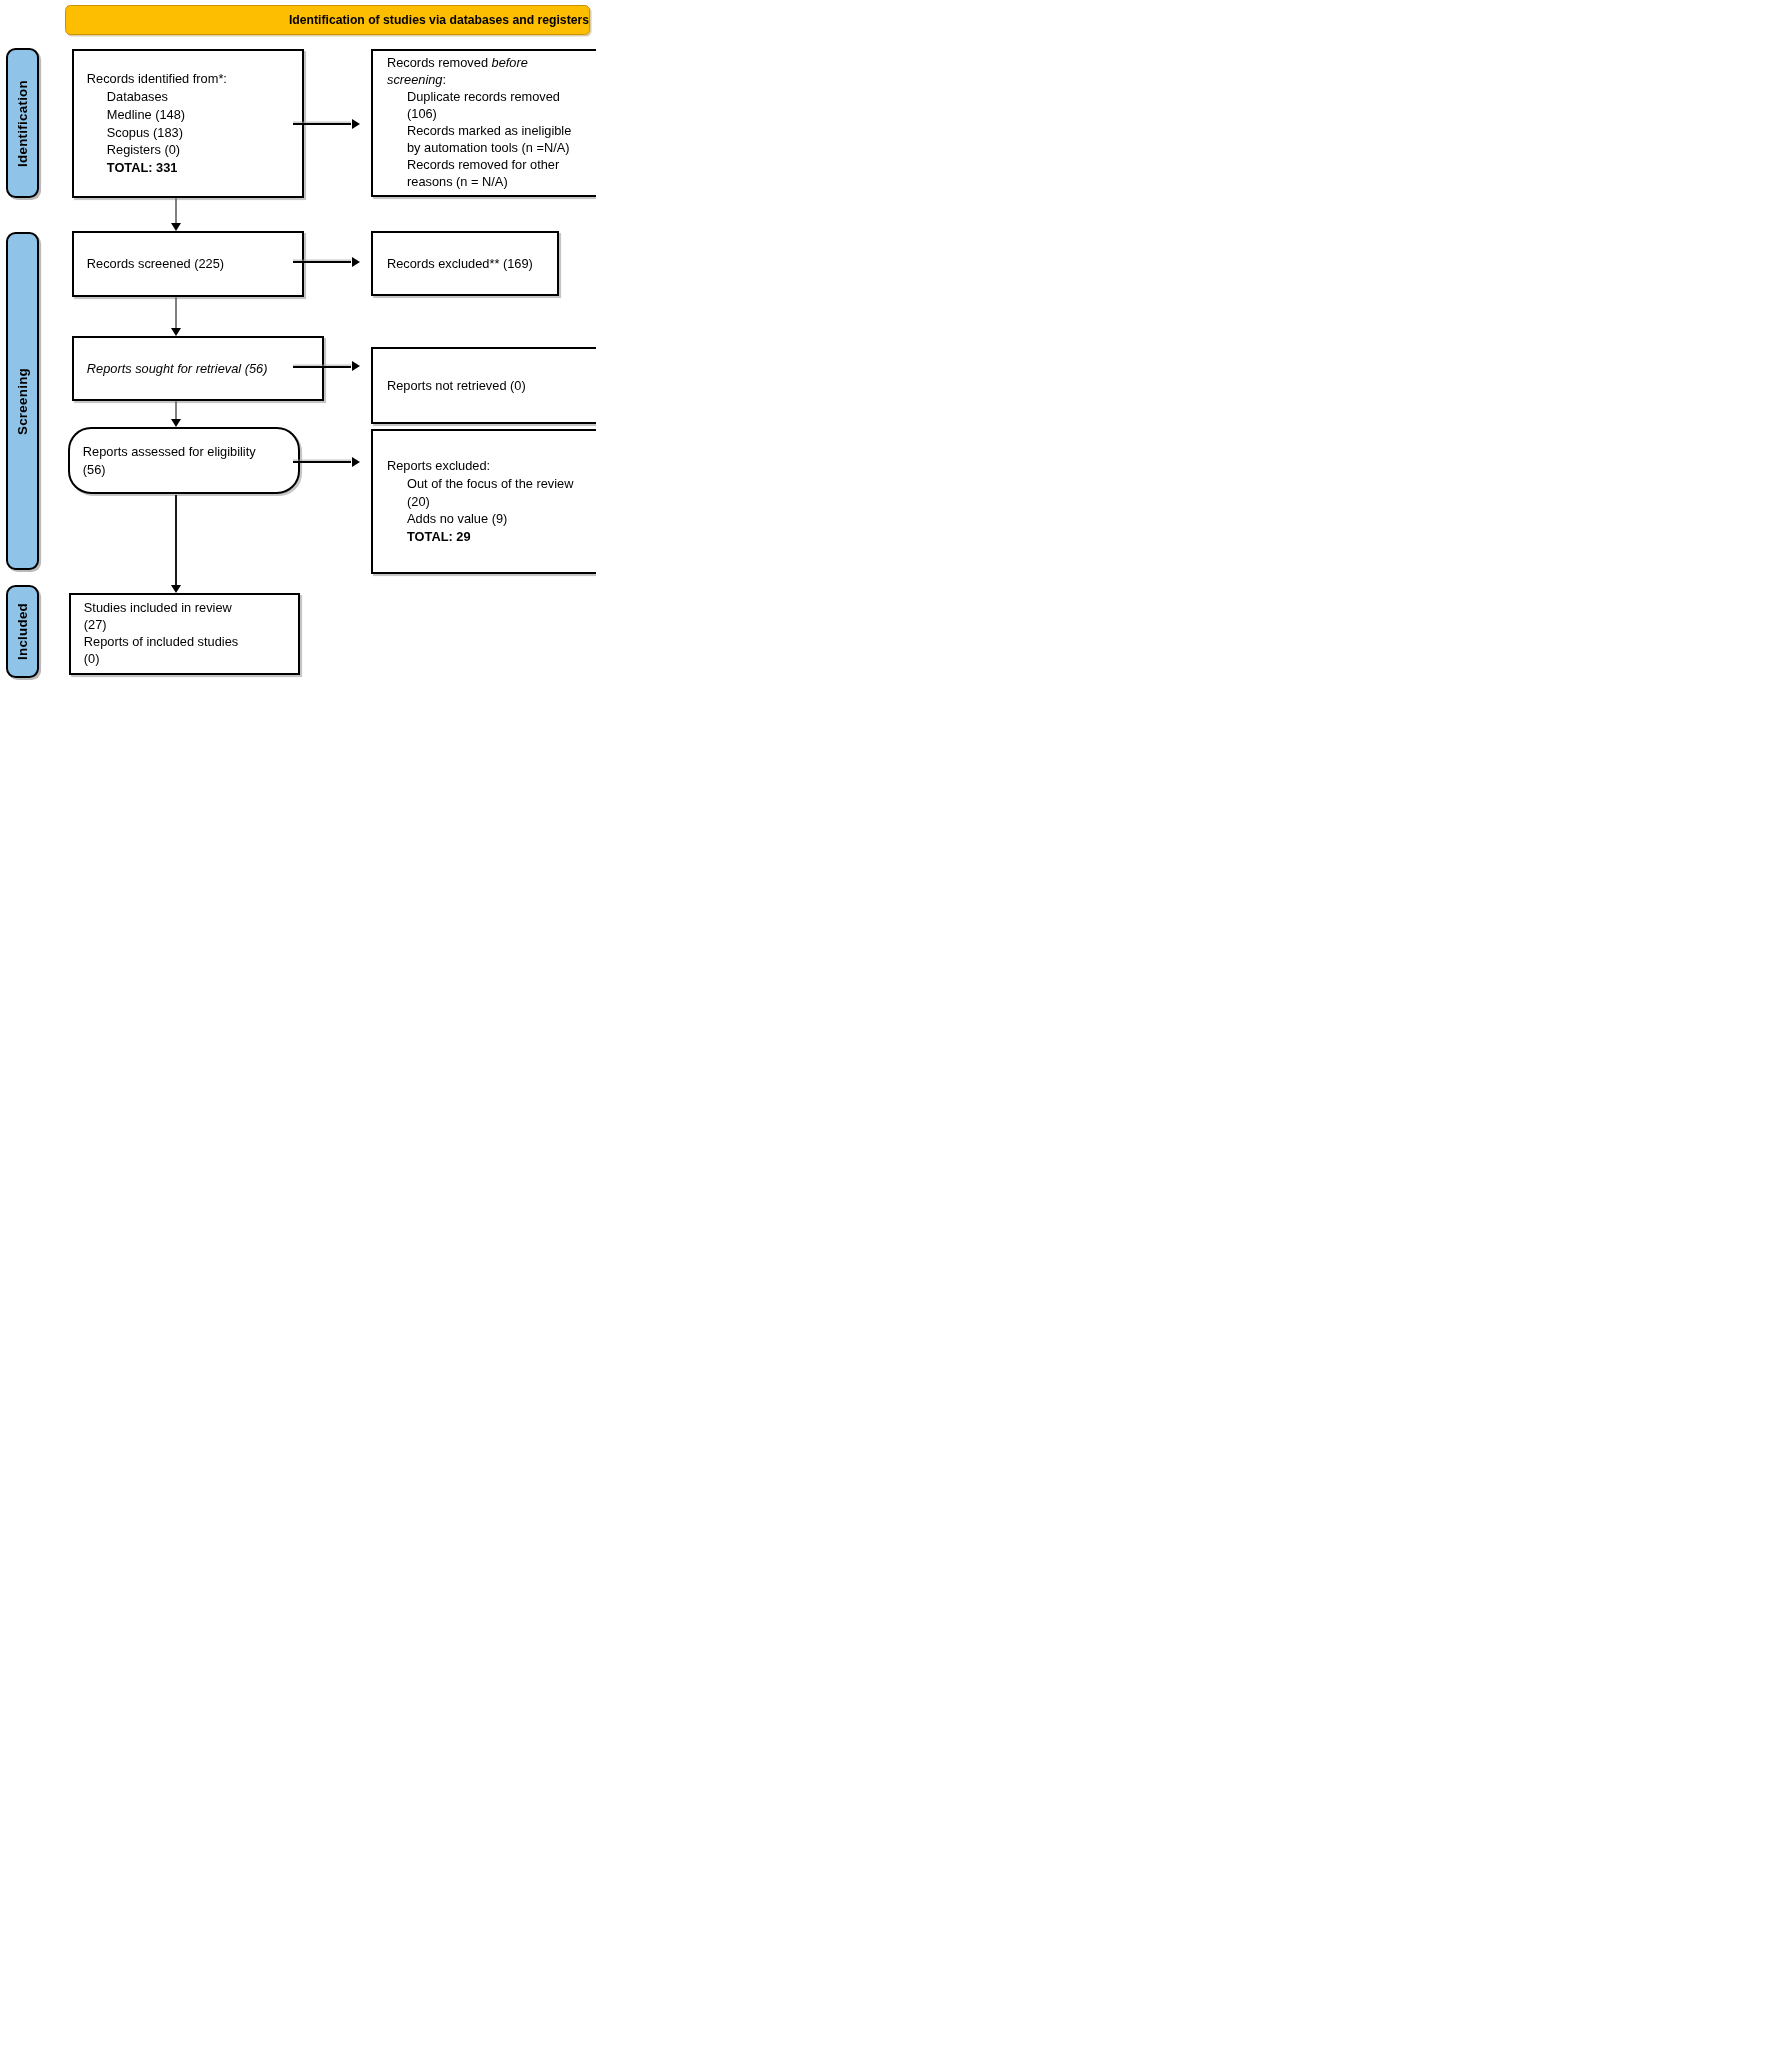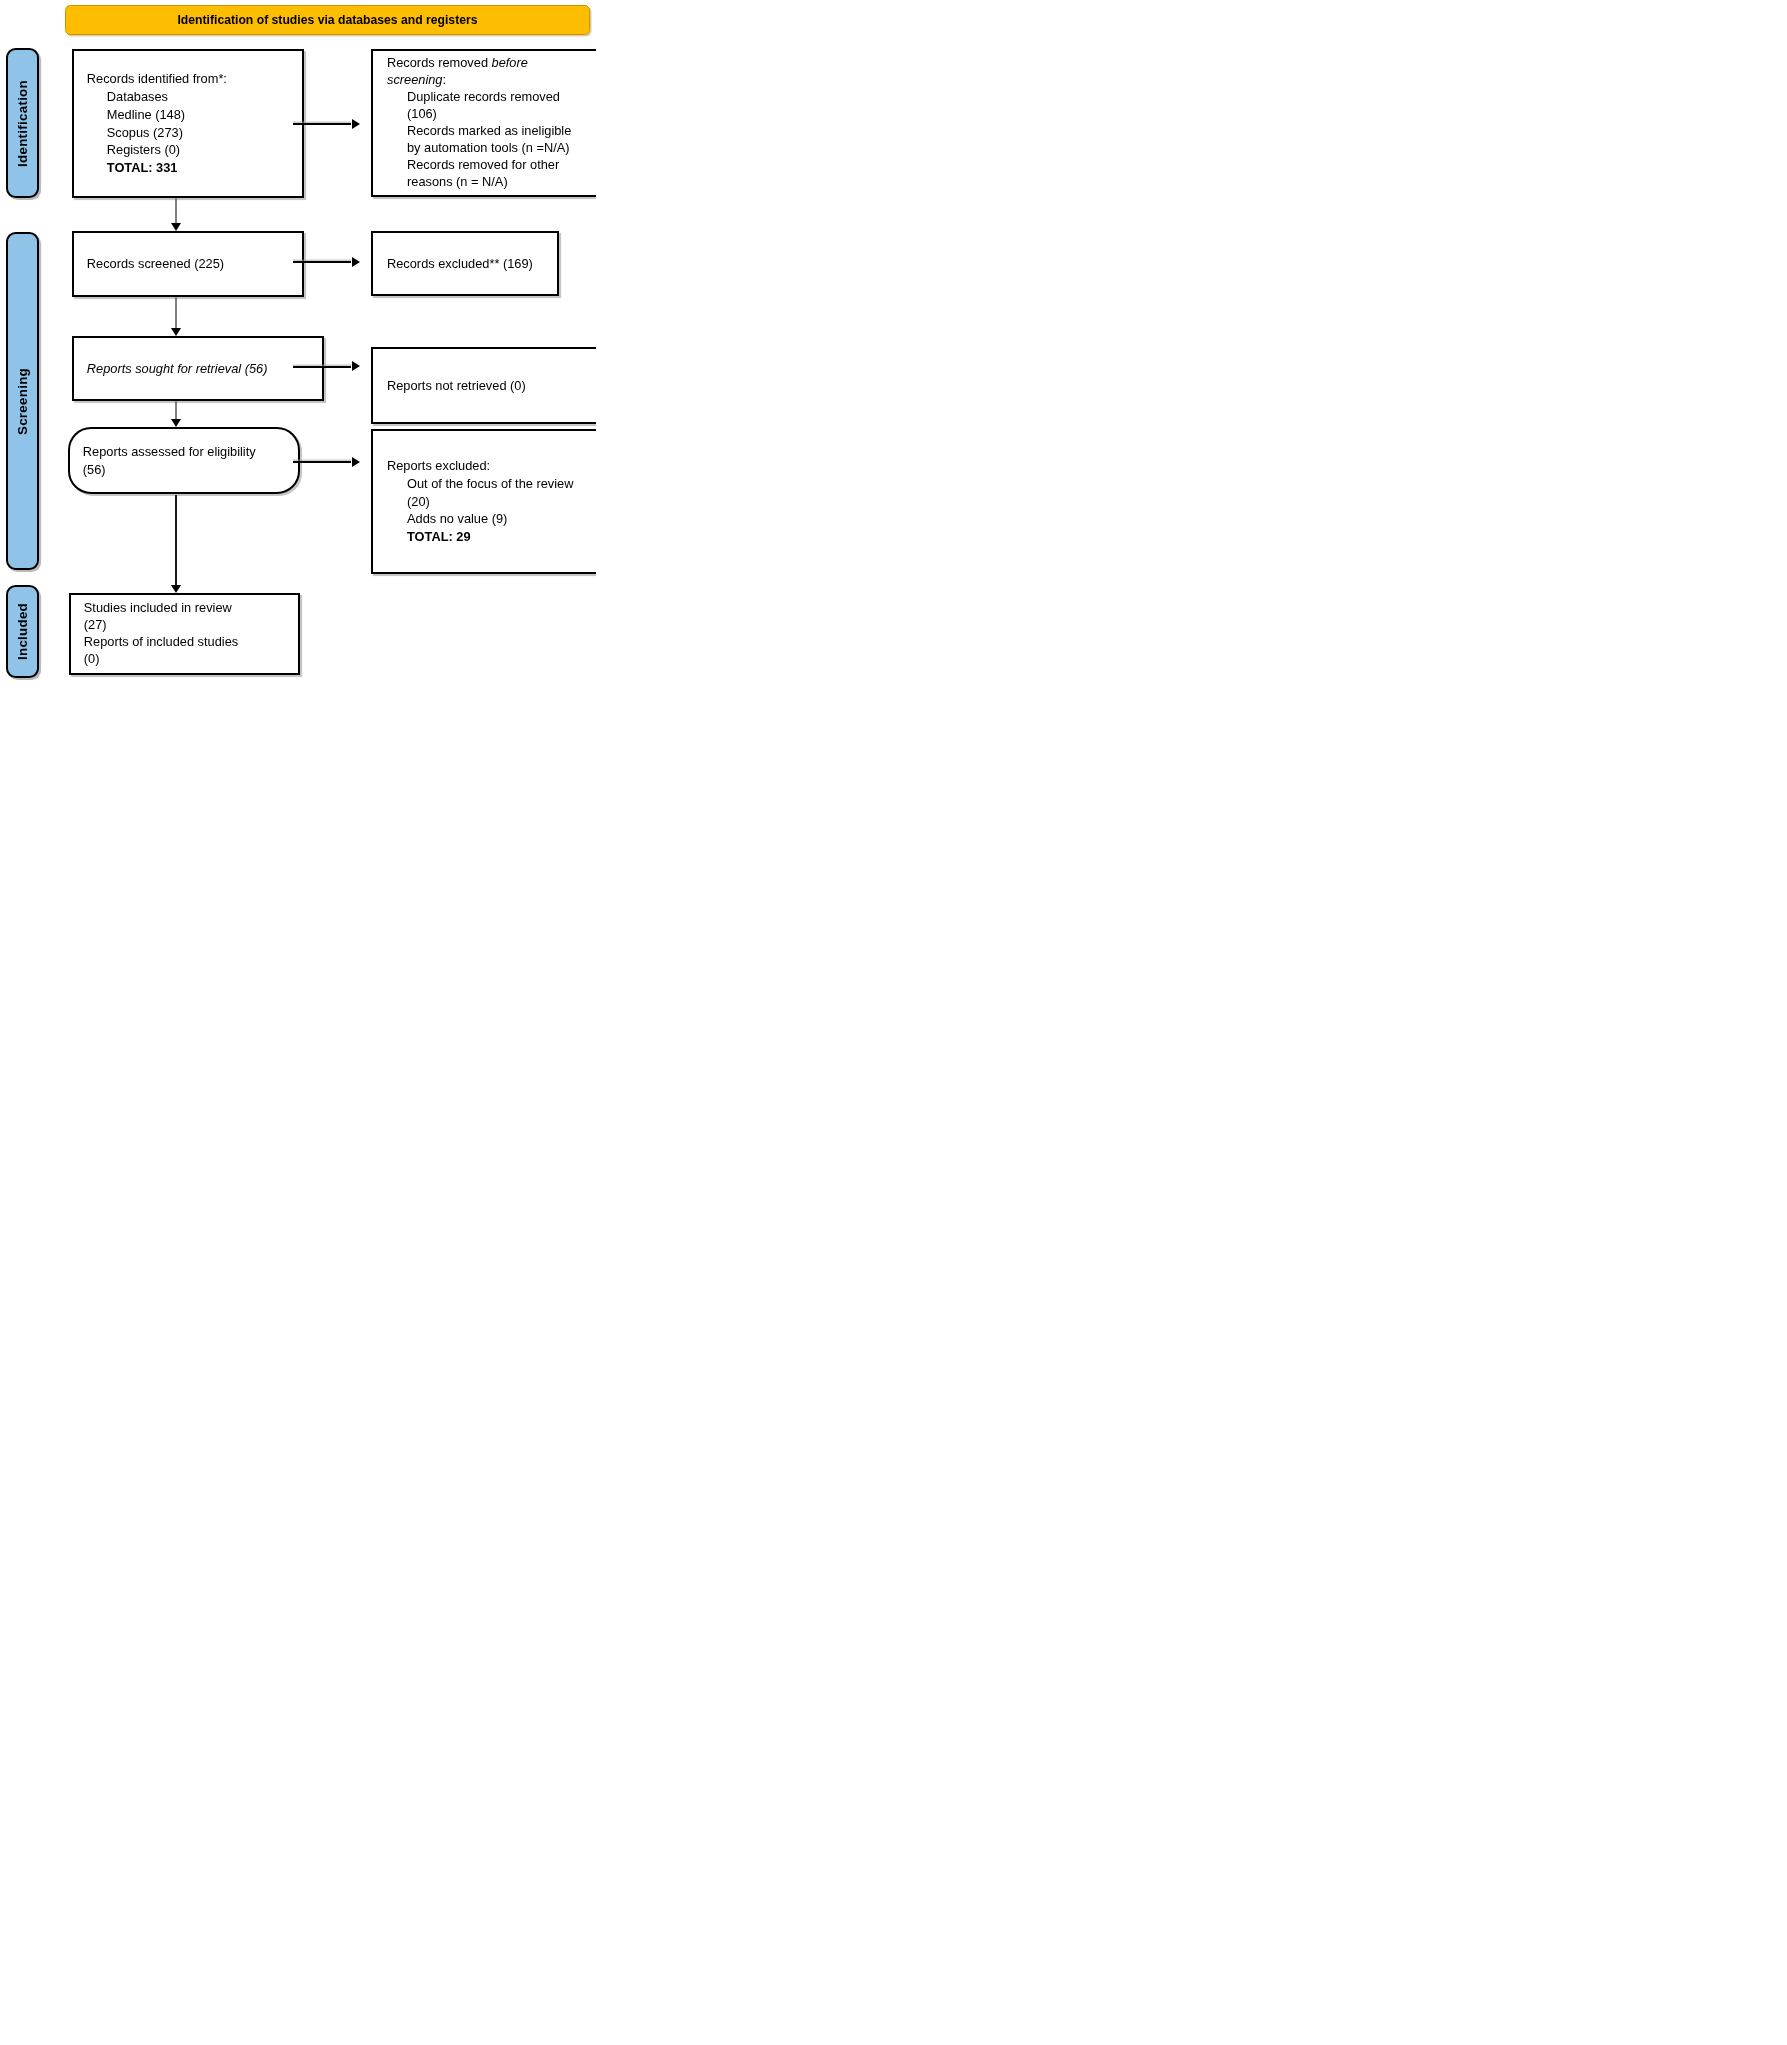--- a/index.html
+++ b/index.html
@@ -2,21 +2,21 @@
 <html style="font-size:8.5px"><head>
 <meta charset="utf-8">
 <style>
   html,body{margin:0;padding:0;background:#ffffff;}
   .page{position:relative;width:596px;height:682px;background:#ffffff;overflow:hidden;
         font-family:"Liberation Sans","DejaVu Sans",sans-serif;color:#000;}
 
   
   .banner{position:absolute;left:65px;top:5.3px;width:525px;height:30px;
           background:#FDBD00;border:1.6px solid #CC9200;border-radius:5.3px;
-          box-sizing:border-box;display:flex;align-items:center;justify-content:center;
+          box-sizing:border-box;display:flex;align-items:center;justify-content:flex-end;
           font-weight:bold;font-size:12.2px;box-shadow:1.6px 1.6px 0 rgba(150,120,30,.35);}
 
   
   .stage{position:absolute;left:6.4px;width:33px;background:#8FC3E8;border:2.1px solid #000;
          border-radius:9.6px;box-sizing:border-box;display:flex;align-items:center;justify-content:center;
          box-shadow:2.1px 2.1px 0 rgba(140,140,140,.6);}
   .stage span{transform:rotate(-90deg);white-space:nowrap;font-weight:bold;font-size:13.3px;letter-spacing:0.3px;}
 
   
   .bx{position:absolute;background:#ffffff;border:2.1px solid #000;box-sizing:border-box;
@@ -51,21 +51,21 @@
     <span>Screening</span>
   </div>
   <div class="stage" style="top:585px;height:93px;">
     <span>Included</span>
   </div>
 
   <div class="bx" style="left:61px;top:49px;width:232px;height:149px;padding:5.3px 5.3px 5.3px 12.8px;">
     <div>Records identified from*:</div>
     <div class="ind">Databases</div>
     <div class="ind">Medline (148)</div>
-    <div class="ind">Scopus (273)</div>
+    <div class="ind">Scopus (183)</div>
     <div class="ind">Registers (0)</div>
     <div class="ind b">TOTAL: 331</div>
   </div>
 
   <div class="bx tight" style="left:360px;top:49px;width:230px;height:148px;padding:4.3px 20px 4.3px 14px;">
     <div>
       <span>Records removed </span><i>before screening</i><span>:</span>
     </div>
     <div class="ind">Duplicate records removed (106)</div>
     <div class="ind">Records marked as ineligible by automation tools (n =N/A)</div>

